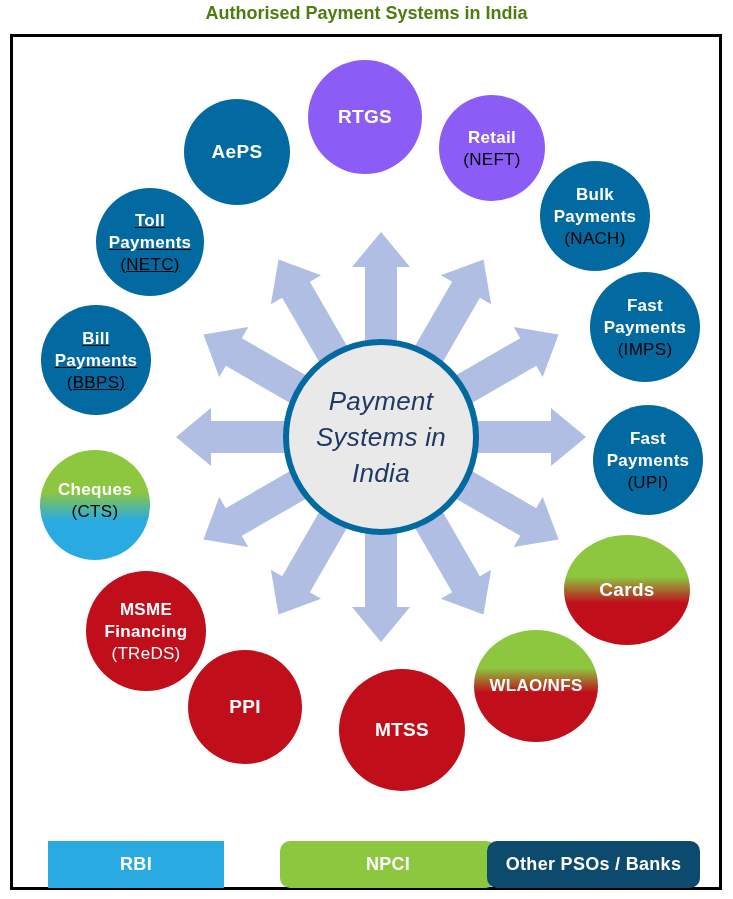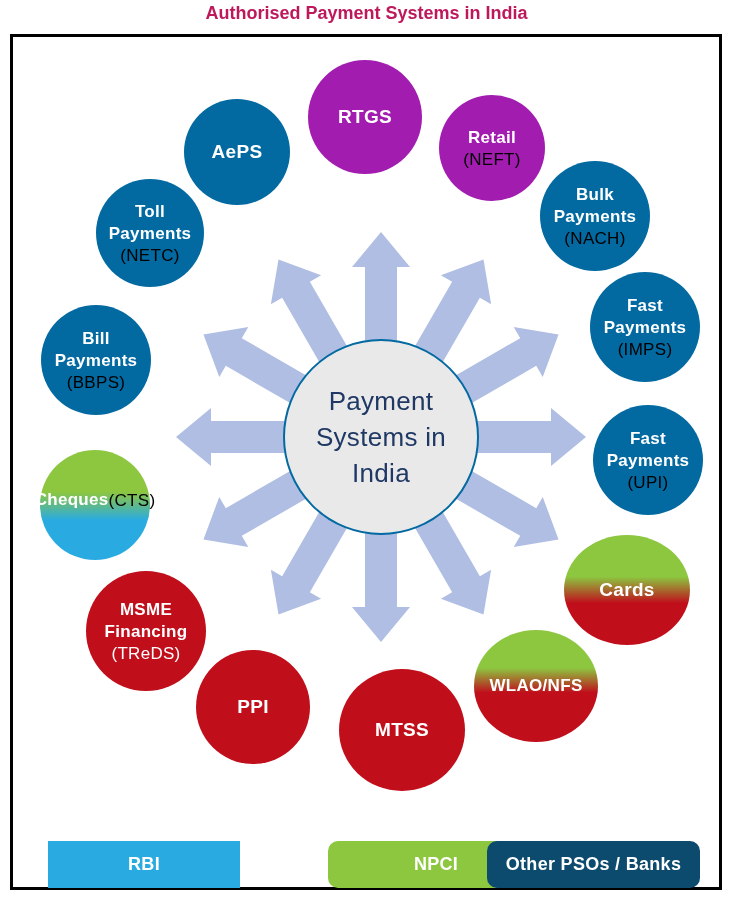--- a/index.html
+++ b/index.html
@@ -3,87 +3,88 @@
 <meta charset="utf-8">
 <style>
   html,body{margin:0;padding:0;}
   body{
     width:733px;height:899px;position:relative;background:#ffffff;
     font-family:"Liberation Sans", sans-serif;overflow:hidden;
   }
   
   .page-title{
     position:absolute;top:3px;left:0;width:733px;text-align:center;
-    font-size:18px;font-weight:bold;color:#be185d;
+    font-size:18px;font-weight:bold;color:#4d7c0f;
   }
   
   .frame{
     position:absolute;left:10px;top:34px;width:712px;height:856px;
     box-sizing:border-box;border:3px solid #000;background:transparent;
   }
   
   .arrows{position:absolute;left:151px;top:207px;width:460px;height:460px;}
   
   .center-node{
     position:absolute;left:283px;top:339px;width:196px;height:196px;
-    background:#E9E9E9;border:2px solid #0369a1;border-radius:50%;
+    background:#E9E9E9;border:6px solid #0369a1;border-radius:50%;
     display:flex;align-items:center;justify-content:center;text-align:center;
     box-sizing:border-box;
+    font-style:italic;
   }
   .center-node .label{
     color:#1F3864;font-size:26px;line-height:36px;font-weight:400;
     white-space:pre-line;letter-spacing:0.3px;
   }
   
   .node{
     position:absolute;border-radius:50%;
     display:flex;flex-direction:column;align-items:center;justify-content:center;
     text-align:center;box-sizing:border-box;
   }
   .node .t{
     color:#fff;font-weight:bold;font-size:17px;line-height:22px;
     white-space:pre-line;letter-spacing:0.3px;
   }
   .node .s{
     color:#000;font-weight:400;font-size:17px;line-height:21px;
     letter-spacing:0.3px;
   }
   .t-big{font-size:19px !important;}
-  .bg-blue{background:#a21caf;}
+  .bg-blue{background:#8b5cf6;}
   .bg-green{background:#0369a1;}
   .bg-red{background:#C00E1B;text-align:center;}
   .bg-green-blue{background:linear-gradient(180deg,#8DC63F 0%,#8DC63F 38%,#29ABE2 64%,#29ABE2 100%);}
   .bg-green-red-cards{background:linear-gradient(180deg,#8DC63F 0%,#8DC63F 38%,#C00E1B 62%,#C00E1B 100%);}
   .bg-green-red-wlao{background:linear-gradient(180deg,#8DC63F 0%,#8DC63F 34%,#C00E1B 56%,#C00E1B 100%);}
 
   .node-rtgs  {left:308px;top:60px; width:114px;height:114px;}
   .node-retail{left:439px;top:95px; width:106px;height:106px;}
   .node-aeps  {left:184px;top:99px; width:106px;height:106px;}
   .node-bulk  {left:540px;top:161px;width:110px;height:110px;}
-  .node-toll  {left:96px; top:179px;width:108px;height:108px;}
+  .node-toll  {left:96px; top:188px;width:108px;height:108px;text-decoration:underline;}
   .node-imps  {left:590px;top:272px;width:110px;height:110px;}
-  .node-bbps  {left:41px; top:305px;width:110px;height:110px;}
+  .node-bbps  {left:41px; top:305px;width:110px;height:110px;text-decoration:underline;}
   .node-upi   {left:593px;top:405px;width:110px;height:110px;}
   .node-cts   {left:40px; top:450px;width:110px;height:110px;}
   .node-cts .inner{padding-bottom:10px;}
   .node-cards {left:564px;top:535px;width:126px;height:110px;}
   .node-treds {left:86px; top:571px;width:120px;height:120px;}
   .node-treds .s{color:#fff;}
   .node-wlao  {left:474px;top:630px;width:124px;height:112px;}
-  .node-ppi   {left:196px;top:650px;width:114px;height:114px;}
+  .node-ppi   {left:188px;top:650px;width:114px;height:114px;}
   .node-mtss  {left:339px;top:669px;width:126px;height:122px;}
 
   
   .legend-box{
     position:absolute;top:841px;height:47px;
     display:flex;align-items:center;justify-content:center;
     color:#fff;font-weight:bold;font-size:18px;letter-spacing:0.3px;
   }
-  .legend-rbi  {left:48px; width:192px;background:#29ABE2;}
-  .legend-npci {left:280px;width:216px;background:#8DC63F;border-radius:10px;margin-left:48px;}
+  .legend-rbi  {left:48px; width:176px;background:#29ABE2;}
+  .legend-npci {left:280px;width:216px;background:#8DC63F;border-radius:10px;}
   .legend-other{left:487px;width:213px;background:#0c4a6e;border-radius:10px;}
 </style>
 </head>
 <body>
 
 <div class="page-title">Authorised Payment Systems in India</div>
 
 <div class="frame"></div>
 
 <svg class="arrows" viewBox="-230 -230 460 460">
@@ -147,21 +148,21 @@
   <span class="s">(BBPS)</span>
 </div>
 
 <div class="node node-upi bg-green">
   <span class="t">Fast
 Payments</span>
   <span class="s">(UPI)</span>
 </div>
 
 <div class="node node-cts bg-green-blue">
-  <div class="inner" style="display:flex;align-items:center;">
+  <div class="inner" style="display:flex;flex-direction:column;align-items:center;">
     <span class="t">Cheques</span>
     <span class="s">(CTS)</span>
   </div>
 </div>
 
 <div class="node node-cards bg-green-red-cards">
   <span class="t t-big">Cards</span>
 </div>
 
 <div class="node node-treds bg-red">

